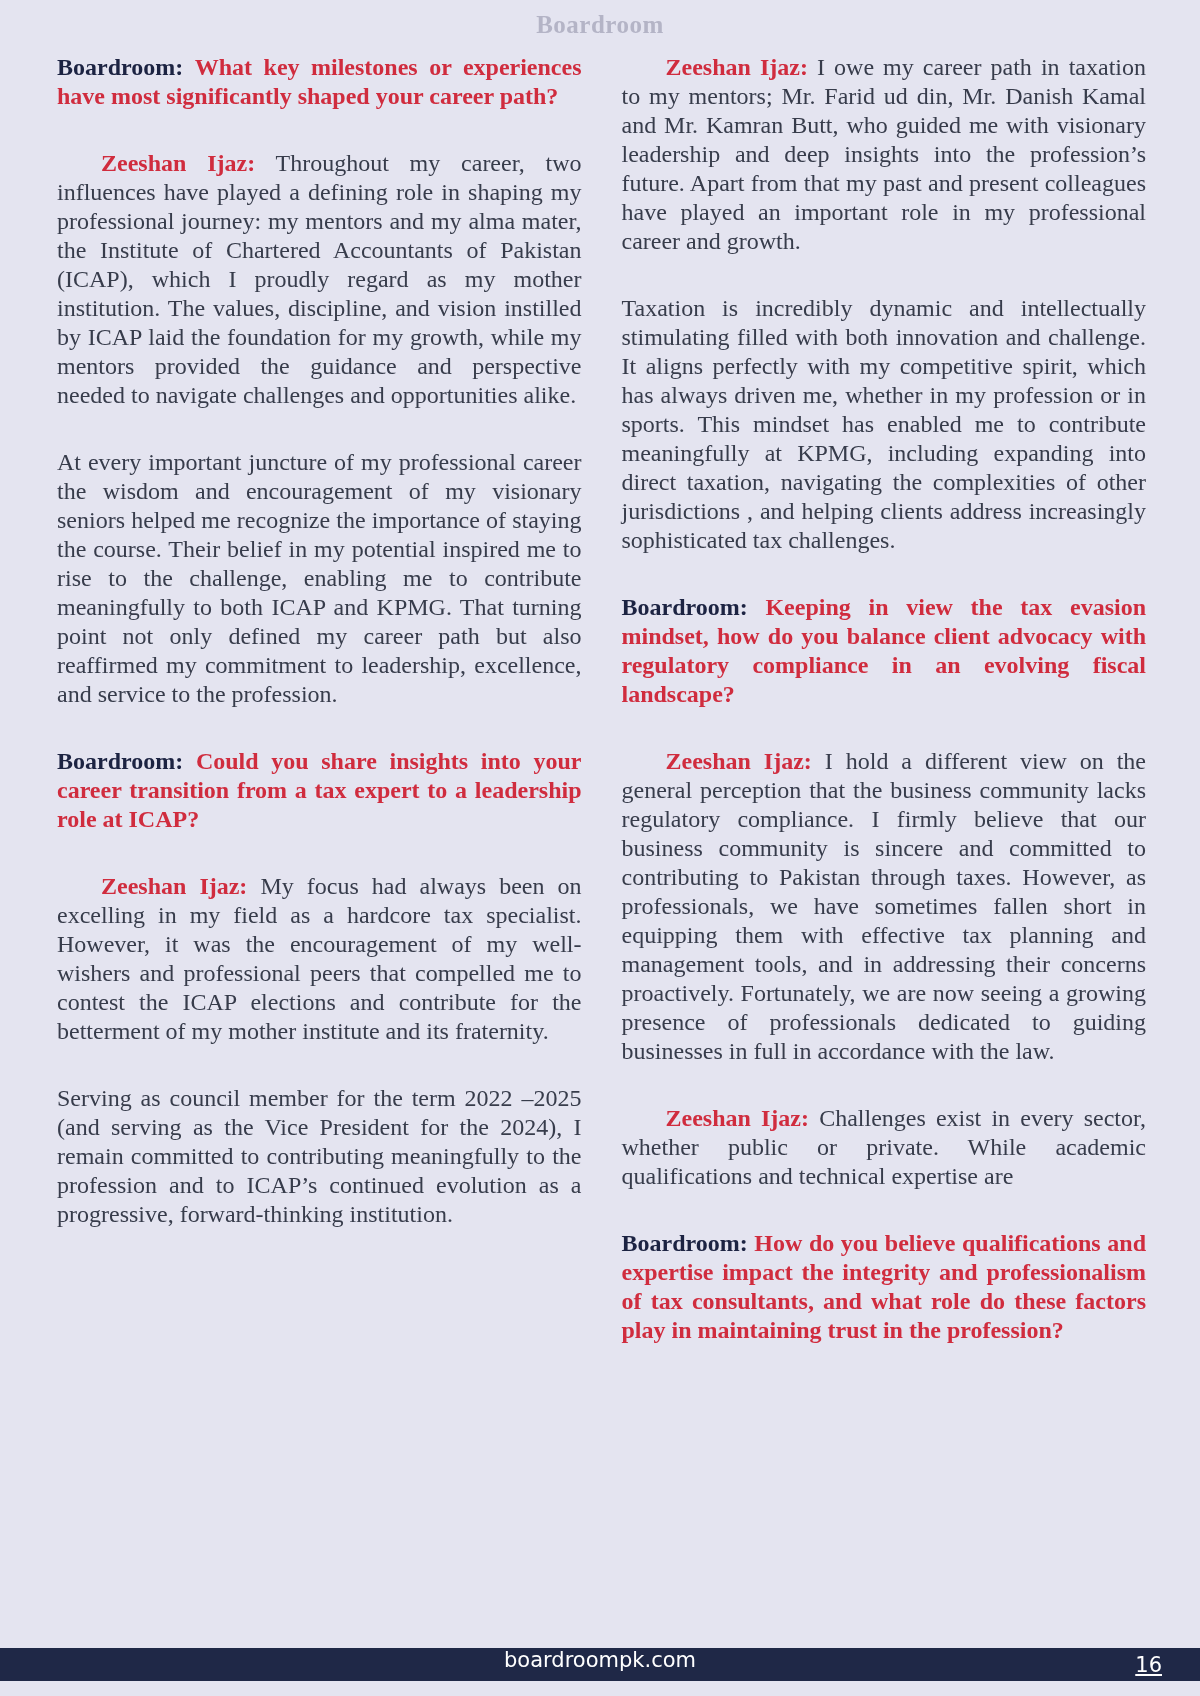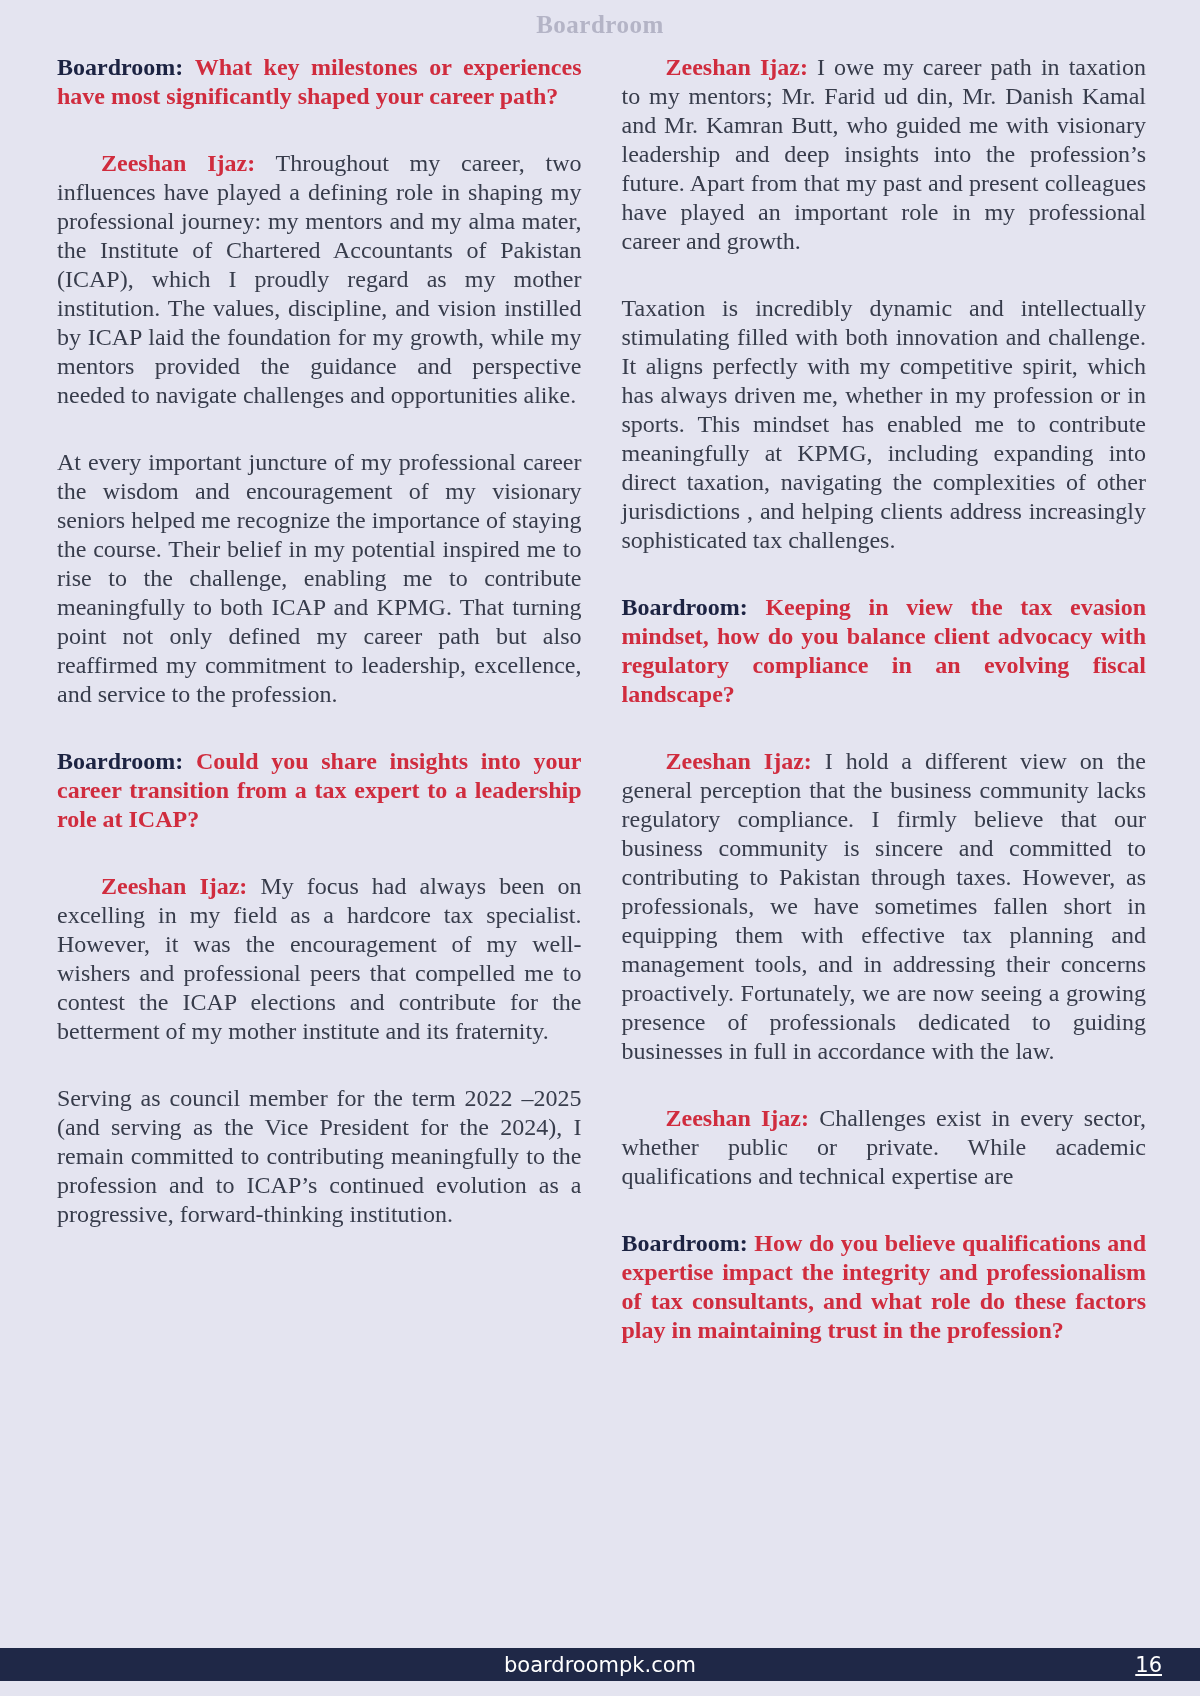--- a/index.html
+++ b/index.html
@@ -55,21 +55,20 @@
   }
   .footer-bar{
     position:absolute;
     left:0;right:0;bottom:15px;
     height:33px;
     background:var(--footer-bg);
     color:#ffffff;
     font-family:"DejaVu Sans","Liberation Sans",sans-serif;
     font-size:21px;
     display:flex;
-    align-items:center;
     justify-content:center;
   }
   .footer-page-number{
     position:absolute;
     right:38px;
     top:50%;
     transform:translateY(-50%);
     text-decoration:underline;
   }
 </style>

